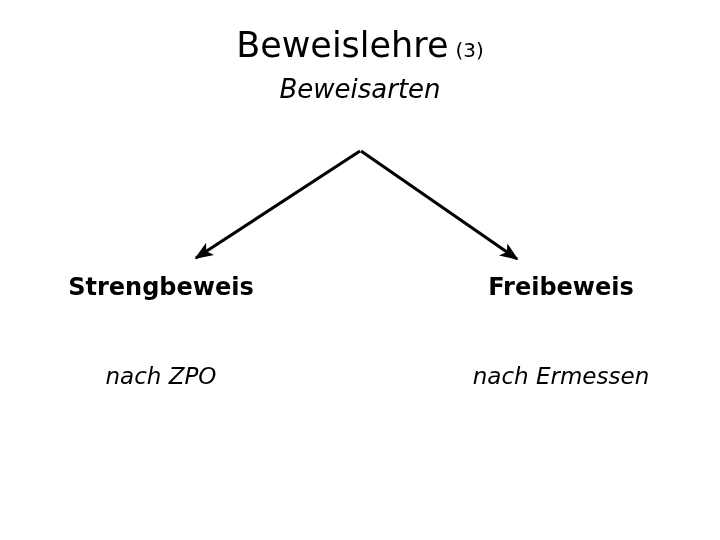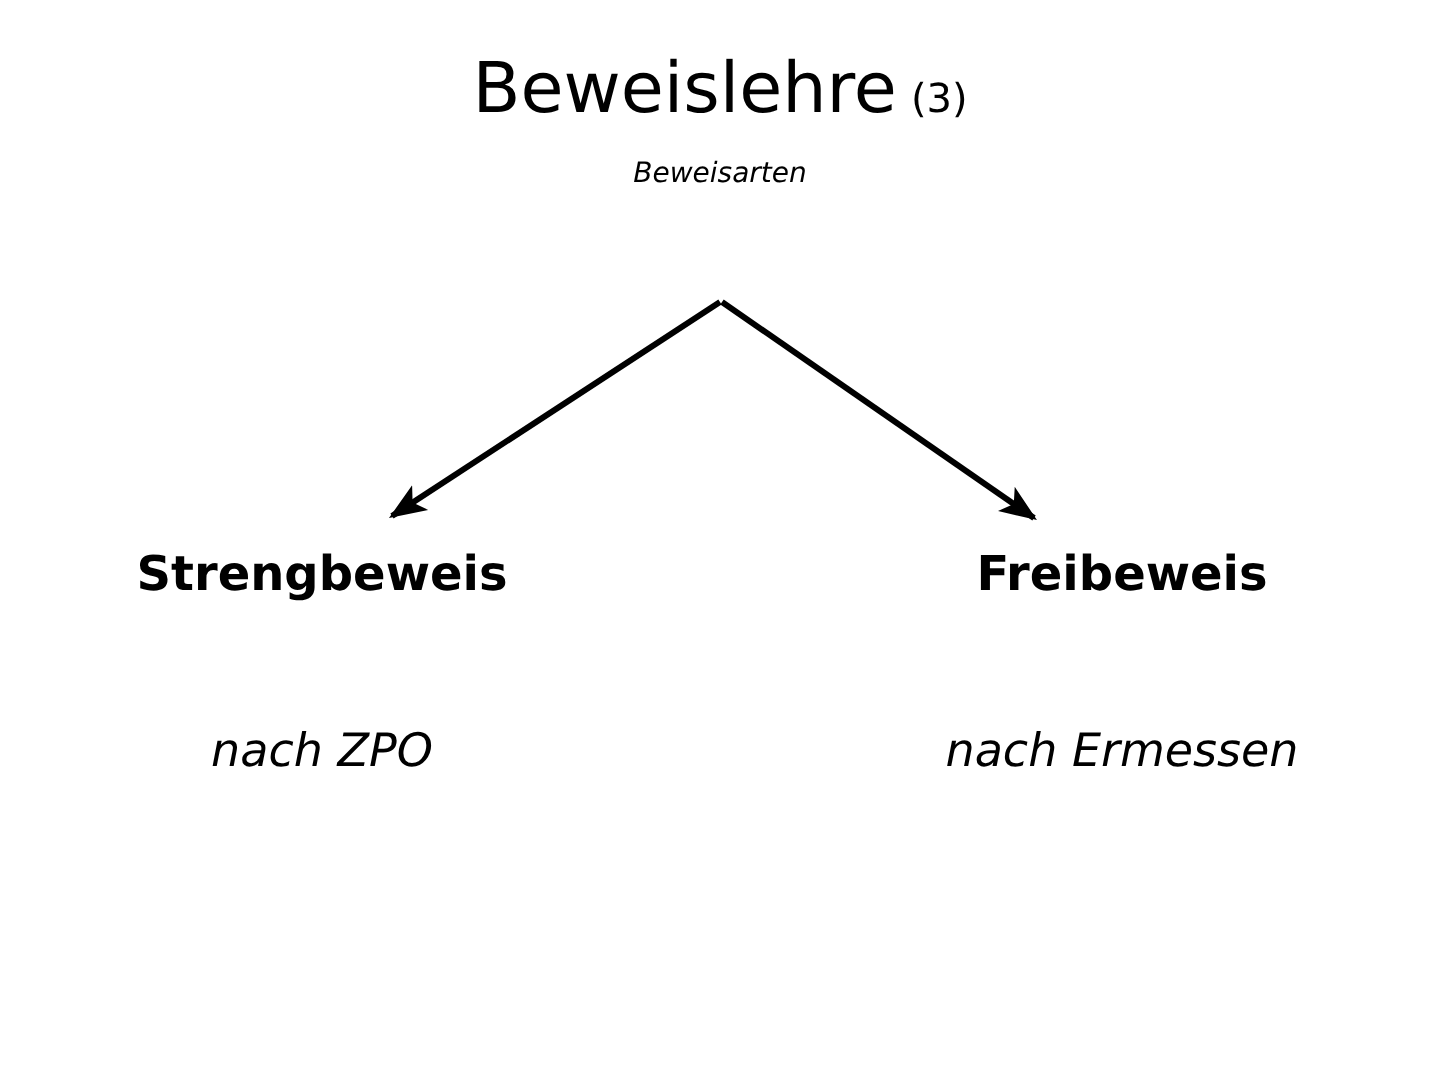--- a/index.html
+++ b/index.html
@@ -44,21 +44,21 @@
 
   .subtitle-row {
     position: absolute;
     left: 0;
     top: 76px;
     width: 720px;
     text-align: center;
     white-space: nowrap;
   }
   .subtitle-text {
-    font-size: 14px;
+    font-size: 26px;
     font-style: italic;
     font-weight: 400;
     line-height: 1;
   }
 
   
   .arrow-layer {
     position: absolute;
     left: 0;
     top: 0;

